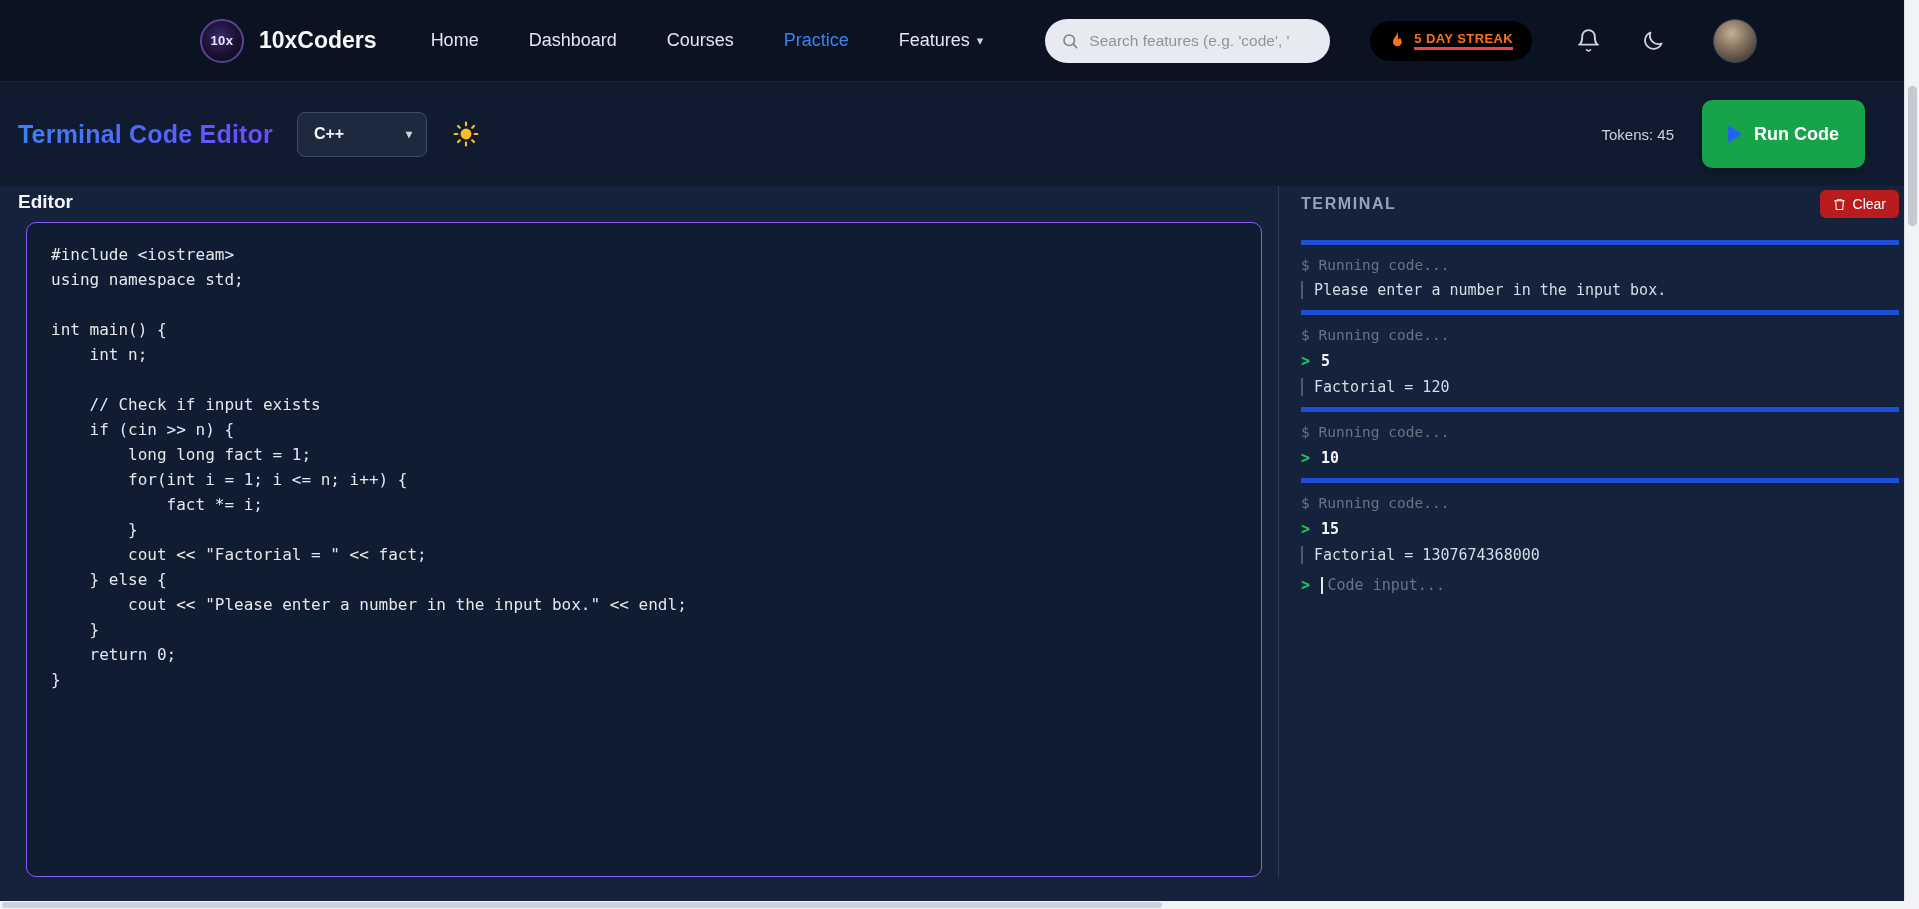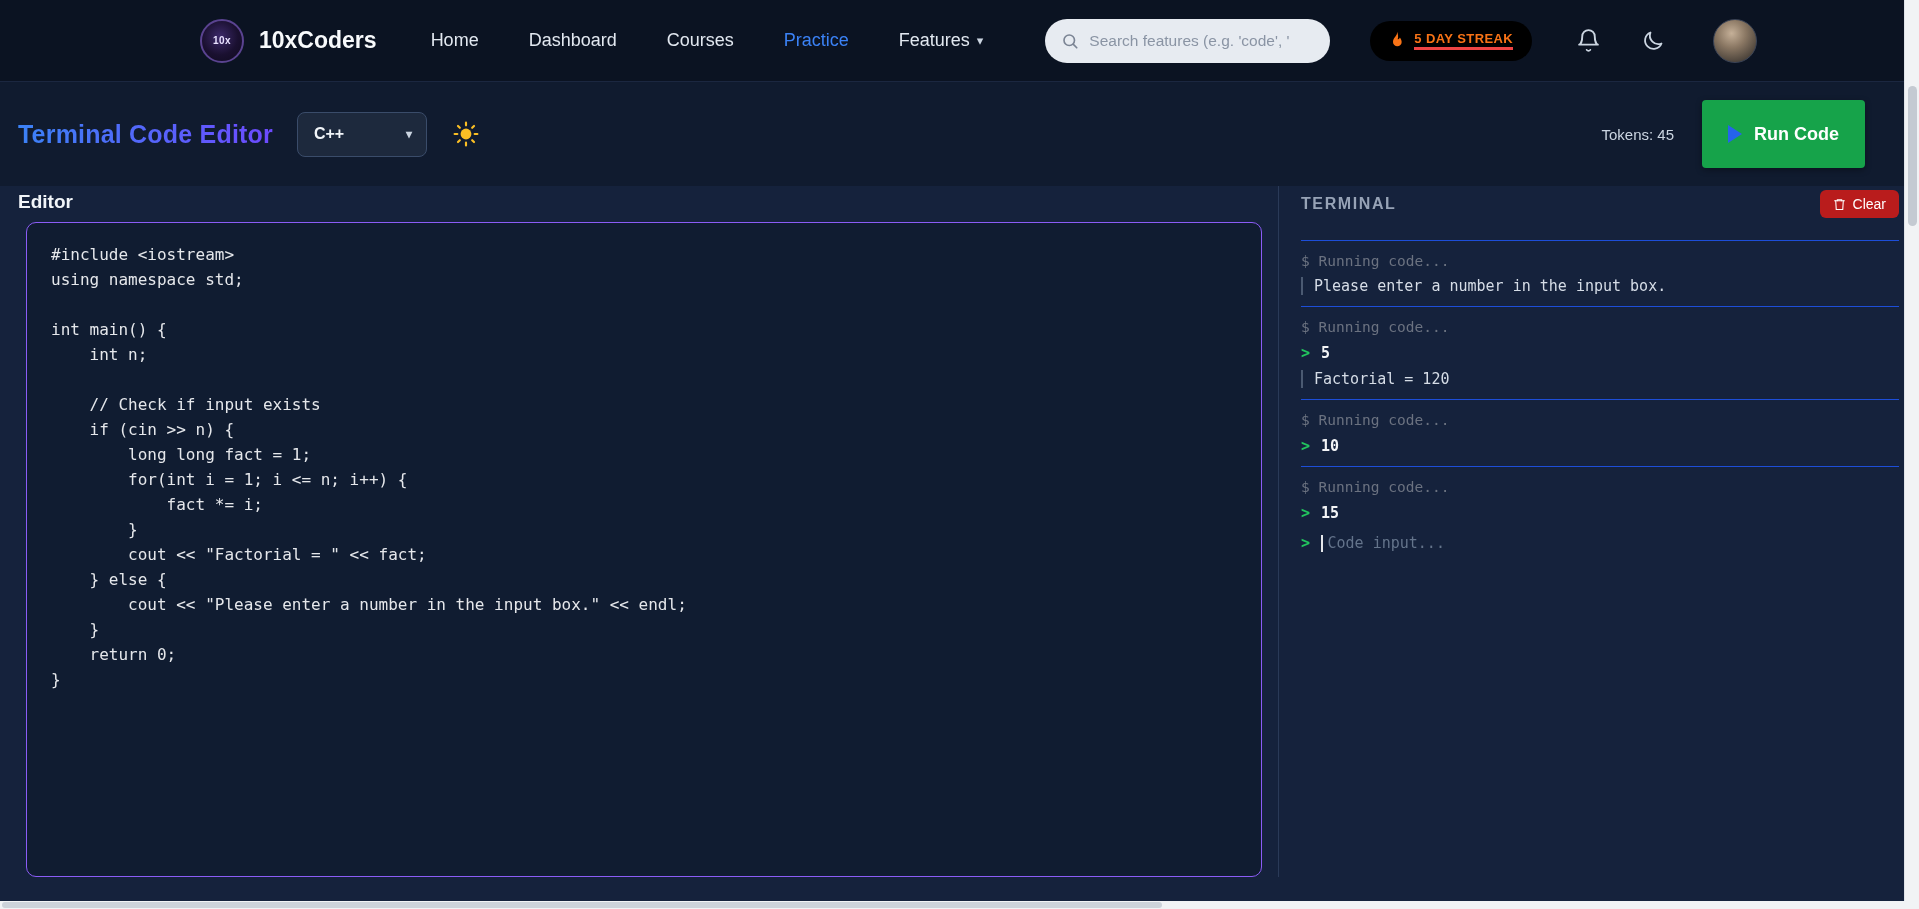--- a/index.html
+++ b/index.html
@@ -2,21 +2,21 @@
 <html><head>
 <meta charset="utf-8">
 <style>
   * { margin:0; padding:0; box-sizing:border-box; }
   html,body { width:1919px; height:909px; overflow:hidden; background:#15223c; font-family:"Liberation Sans",sans-serif; position:relative; }
 
   
   .topnav { height:82px; background:#0b1322; border-bottom:1px solid #1b2житт740; border-bottom:1px solid #1b2740; display:flex; align-items:center; padding-left:200px; }
   .brand { display:flex; align-items:center; gap:15px; cursor:pointer; }
   .logo { width:44px; height:44px; border-radius:50%; background:radial-gradient(circle at 45% 40%, #3d2a6b 0%, #1a1030 55%, #0e0a1c 100%); border:2px solid #5a4390; display:flex; align-items:center; justify-content:center; }
-  .logo span { color:#e9e2ff; font-size:10px; font-weight:bold; letter-spacing:.5px; }
+  .logo span { color:#e9e2ff; font-size:13px; font-weight:bold; letter-spacing:.5px; }
   .brand-name { color:#f8fafc; font-size:23px; font-weight:700; }
   .nav-links { display:flex; align-items:center; gap:50px; margin-left:54px; }
   .nav-link { color:#e2e8f0; font-size:18px; cursor:pointer; text-decoration:none; display:flex; align-items:center; gap:7px; }
   .nav-link.active { color:#3b82f6; }
   .chev { font-size:13px; color:#cbd5e1; }
   .search { margin-left:62px; width:285px; height:44px; border-radius:9999px; background:#e7ebf1; display:flex; align-items:center; gap:10px; padding:0 16px; }
   .search input { flex:1; min-width:0; border:none; outline:none; background:transparent; font-size:15.5px; color:#374151; font-family:"Liberation Sans",sans-serif; }
   .search input::placeholder { color:#8a94a4; }
   .streak { margin-left:40px; height:40px; border-radius:9999px; background:#000000; display:flex; align-items:center; gap:9px; padding:0 19px;text-decoration:underline; }
   .streak-text { font-size:13px; font-weight:800; color:#f97316; letter-spacing:.4px; border-bottom:3px solid #ef4444; padding-bottom:1px; white-space:nowrap; }
@@ -26,37 +26,37 @@
   .avatar { margin-left:48px; width:44px; height:44px; border-radius:50%; cursor:pointer; background:radial-gradient(circle at 42% 32%, #c5b098 0%, #8a7763 38%, #4a423a 78%, #2e2a26 100%); border:1px solid #3c4456; }
 
   
   .toolbar { height:104px; background:#101b2f; display:flex; align-items:center; padding:0 54px 0 18px; }
   .page-title { font-size:25px; font-weight:800; background:linear-gradient(90deg,#3b82f6,#6d4aff); -webkit-background-clip:text; background-clip:text; color:transparent; letter-spacing:.2px; }
   .lang-select { margin-left:24px; width:130px; height:45px; background:#1d293d; border:1px solid #3a4c6a; border-radius:8px; color:#f1f5f9; font-size:16px; font-weight:600; display:flex; align-items:center; justify-content:space-between; padding:0 14px 0 16px; cursor:pointer; }
   .sel-chev { font-size:12px; color:#cbd5e1; }
   .sun-wrap { margin-left:26px; cursor:pointer; display:flex; align-items:center; }
   .toolbar-right { margin-left:auto; display:flex; align-items:center; gap:28px; }
   .tokens { color:#cbd5e1; font-size:15px; }
-  .run-btn { height:68px; padding:0 26px; background:#16a34a; border:none; border-radius:4px; color:#ffffff; font-weight:700; font-size:18px; font-family:"Liberation Sans",sans-serif; display:flex; align-items:center; gap:12px; cursor:pointer; box-shadow:0 2px 6px rgba(0,0,0,.35); }
+  .run-btn { height:68px; padding:0 26px; background:#16a34a; border:none; border-radius:10px; color:#ffffff; font-weight:700; font-size:18px; font-family:"Liberation Sans",sans-serif; display:flex; align-items:center; gap:12px; cursor:pointer; box-shadow:0 2px 6px rgba(0,0,0,.35); }
   .play { width:0; height:0; border-left:14px solid #2563eb; border-top:9px solid transparent; border-bottom:9px solid transparent; }
 
   
   .main { display:flex; height:691px; }
   .editor-panel { flex:1; padding:4px 16px 0 18px; min-width:0; }
   .panel-heading { color:#f1f5f9; font-size:19px; font-weight:700; line-height:24px; margin-bottom:8px; }
   .code-box { height:655px; margin-left:8px; background:#101c31; border:1px solid #8b5cf6; border-radius:10px; padding:19px 24px; overflow:hidden; cursor:text; }
   .code-box pre { font-family:"DejaVu Sans Mono",monospace; font-size:16px; line-height:25px; color:#e5e7eb; white-space:pre; }
 
   .terminal-panel { width:641px; flex:none; border-left:1px solid #2a3a58; padding:4px 20px 0 22px; }
   .terminal-header { display:flex; align-items:center; justify-content:space-between; height:28px; }
   .terminal-header h2 { color:#97a3b6; font-size:16px; font-weight:700; letter-spacing:1.6px; }
   .clear-btn { background:#b91c1c; color:#ffffff; border:none; border-radius:6px; height:28px; padding:0 13px; font-size:14px; font-family:"Liberation Sans",sans-serif; display:flex; align-items:center; gap:7px; cursor:pointer;text-align:right; }
 
   .terminal-body { margin-top:22px; font-family:"DejaVu Sans Mono",monospace; }
-  .entry { border-top:1px solid #1d4ed8; padding:12px 0 11px; }
+  .entry { border-top:5px solid #1d4ed8; padding:12px 0 11px; }
   .status-line { color:#6b7280; font-size:14.5px; }
   .input-line { margin-top:9px; display:flex; align-items:baseline; gap:11px; font-size:15px; }
   .prompt { color:#22c55e; font-weight:bold; }
   .input-val { color:#f3f4f6; font-weight:700; }
   .output-line { margin-top:8px; border-left:2px solid #4b5a72; padding-left:11px; color:#d6dde7; font-size:15px; }
   .term-input-row { margin-top:12px; display:flex; align-items:center; gap:11px; font-size:15px; cursor:text; }
   .cursor { width:1.5px; height:17px; background:#e5e7eb; display:inline-block; margin-right:-6px; }
   .placeholder { color:#64748b; }
 
   
@@ -204,20 +204,21 @@
           <span class="input-val">10</span>
         </div>
       </div>
 
       <div class="entry">
         <div class="status-line">$ Running code...</div>
         <div class="input-line">
           <span class="prompt">&gt;</span>
           <span class="input-val">15</span>
         </div>
+        <div class="output-line">Factorial = 1307674368000</div>
         <div class="term-input-row">
           <span class="prompt">&gt;</span>
           <span class="cursor"></span>
           <span class="placeholder">Code input...</span>
         </div>
       </div>
 
     </div>
   </section>
 </div>

